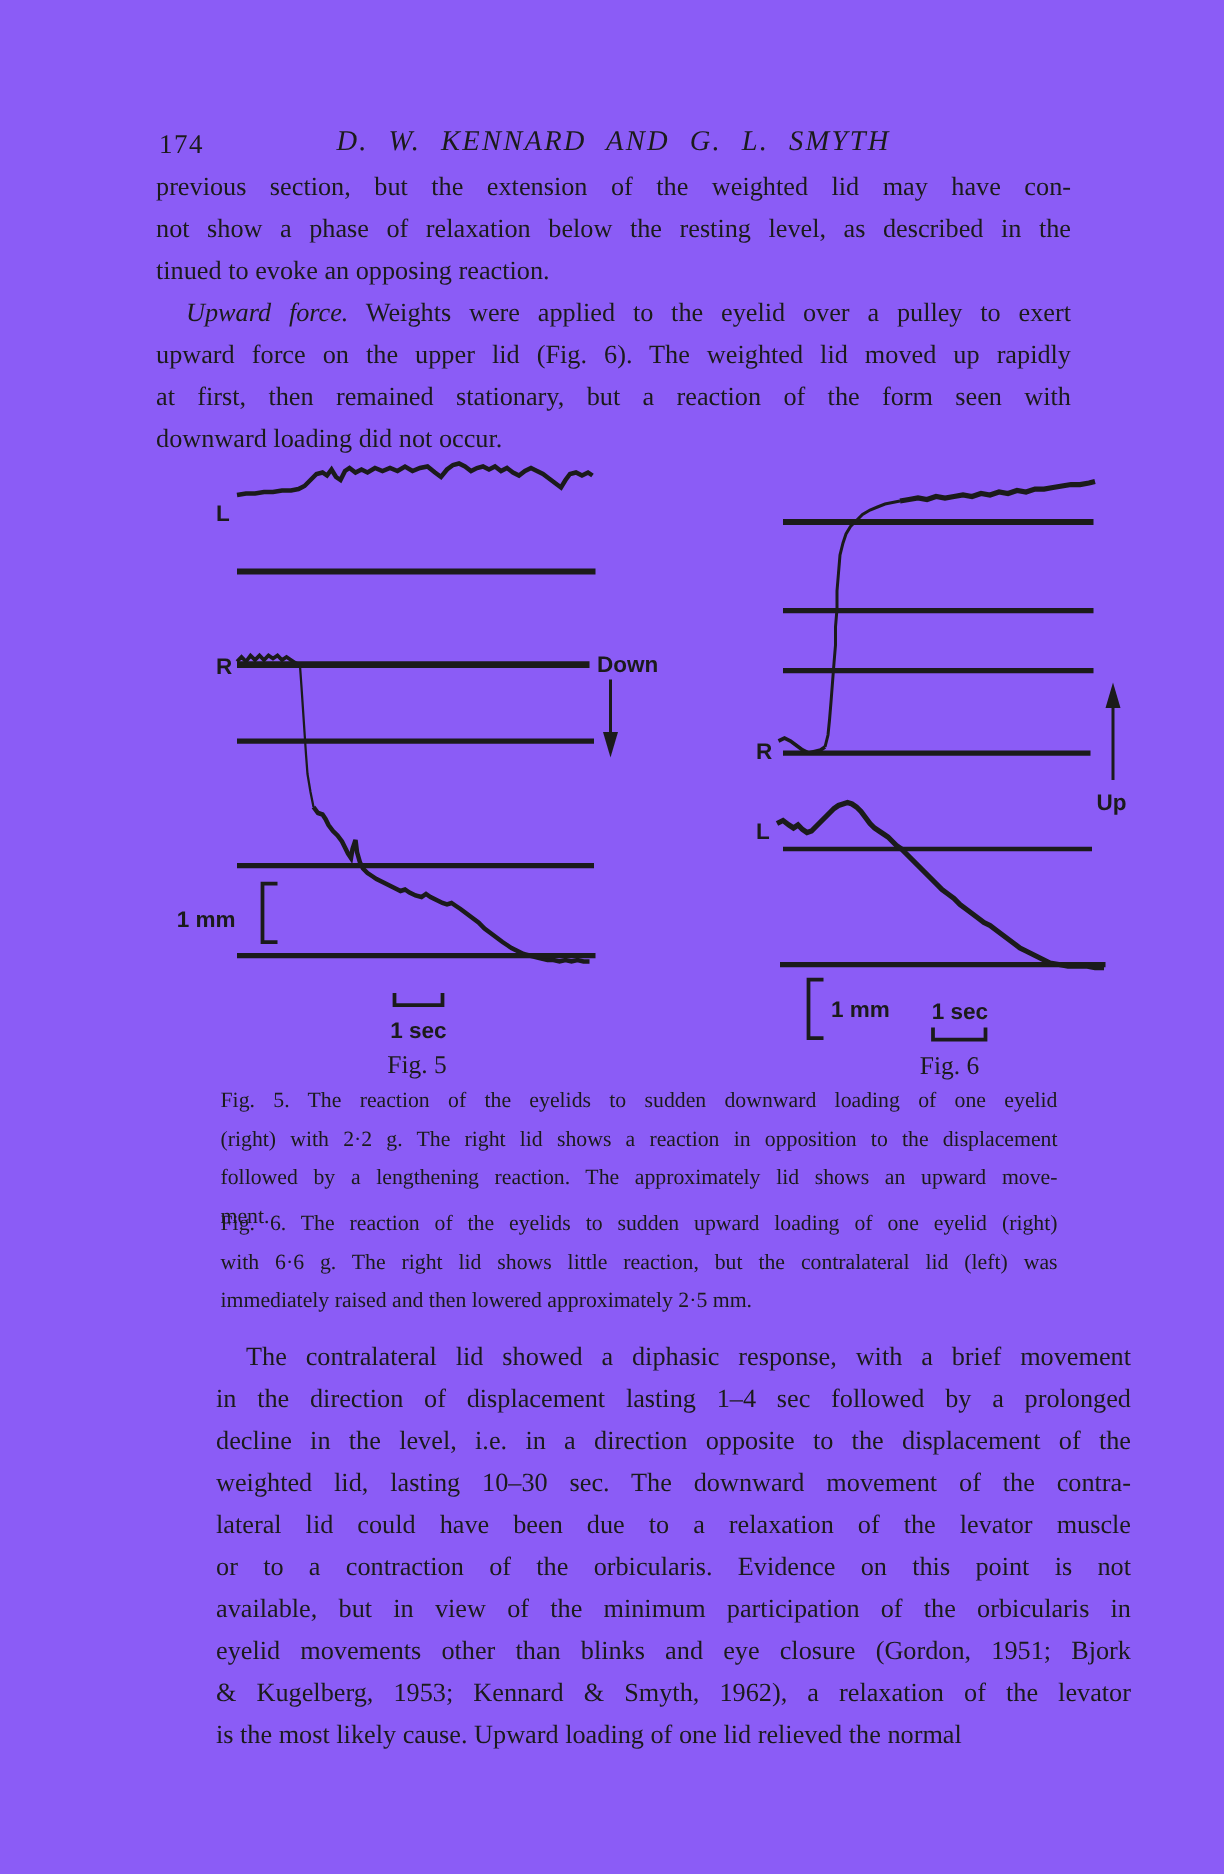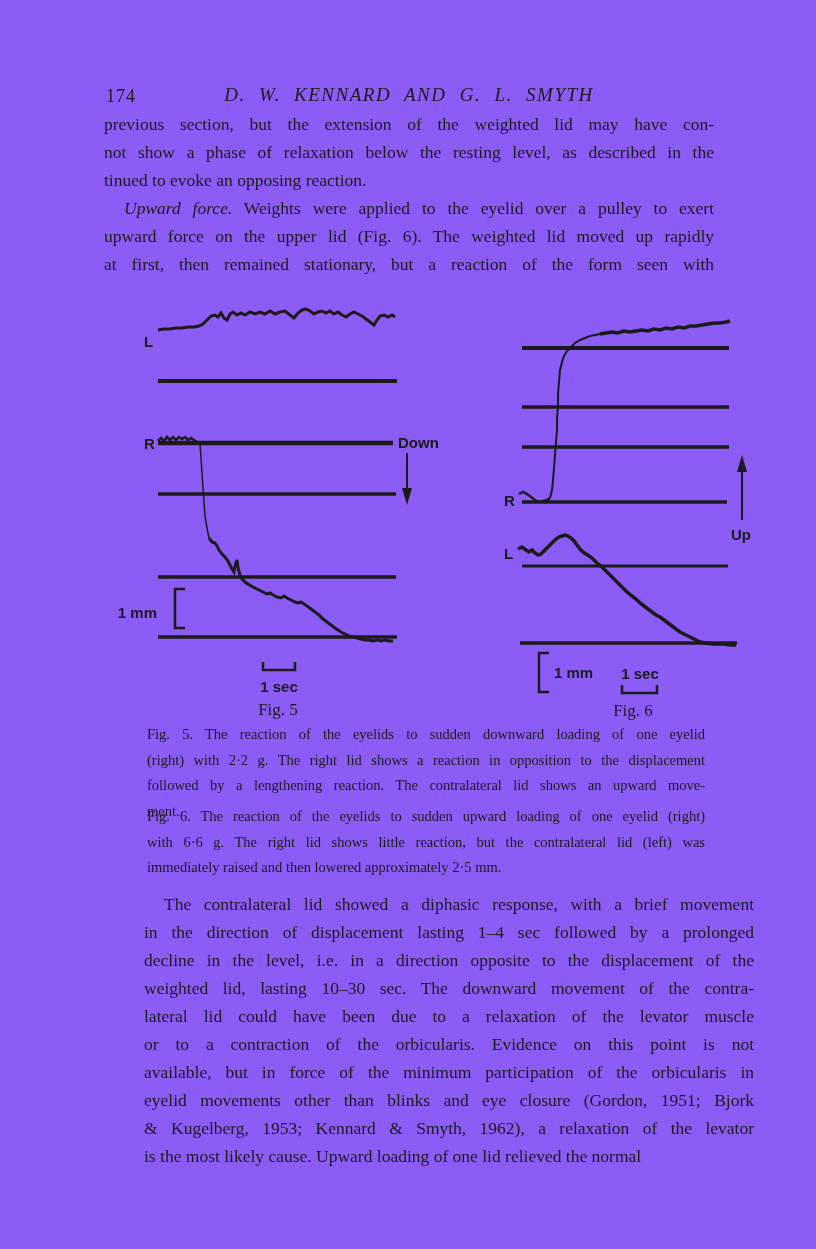--- a/index.html
+++ b/index.html
@@ -39,20 +39,21 @@
     <div class="run-title">D. W. KENNARD AND G. L. SMYTH</div>
   </div>
 
   <div class="bodyblock" style="top:110px;">
     <div class="jline">previous section, but the extension of the weighted lid may have con-</div>
     <div class="jline">not show a phase of relaxation below the resting level, as described in the</div>
     <div class="jline jlast">tinued to evoke an opposing reaction.</div>
     <div class="jline indent"><span style="font-style:italic;">Upward force.</span><span> Weights were applied to the eyelid over a pulley to exert</span></div>
     <div class="jline">upward force on the upper lid (Fig. 6). The weighted lid moved up rapidly</div>
     <div class="jline">at first, then remained stationary, but a reaction of the form seen with</div>
+    <div class="jline jlast">downward loading did not occur.</div>
   </div>
 
   <svg class="figs" viewBox="0 0 816 424">
 
     <g>
       <polyline class="ink" stroke-width="3" points="158,32 164,31 170,31 176,30 182,30 188,29 194,29 199,28 203,26 207,22 211,18 215,17 218,19 221,15 224,20 227,22 230,16 233,14 237,17 241,15 245,17 250,14 255,16 260,14 265,16 270,13 275,16 280,14 285,13 290,17 294,20 298,15 302,12 306,11 310,13 314,16 318,14 322,13 326,15 330,13 334,16 338,14 342,17 346,19 350,16 354,14 358,16 362,18 366,21 370,24 374,27 377,22 380,18 384,17 388,19 392,17 395,19"></polyline>
       <text class="tracelabel" x="144" y="49">L</text>
 
       <line class="ink" stroke-width="4" x1="158" y1="83" x2="397" y2="83"></line>
 
@@ -109,36 +110,36 @@
       <text class="tracelabel" x="640" y="381" text-anchor="middle">1 sec</text>
       <path class="ink" stroke-width="2.5" d="M622 387 L622 395 L657 395 L657 387"></path>
 
       <text class="figlabel" x="633" y="418" text-anchor="middle">Fig. 6</text>
     </g>
   </svg>
 
   <div class="capblock" style="top:722px;">
     <div class="jline">Fig. 5.  The reaction of the eyelids to sudden downward loading of one eyelid</div>
     <div class="jline">(right) with 2·2 g. The right lid shows a reaction in opposition to the displacement</div>
-    <div class="jline">followed by a lengthening reaction. The contralateral lid shows an upward move-</div>
+    <div class="jline">followed by a lengthening reaction. The approximately lid shows an upward move-</div>
     <div class="jline jlast">ment.</div>
   </div>
 
   <div class="capblock" style="top:804px;">
     <div class="jline">Fig. 6.  The reaction of the eyelids to sudden upward loading of one eyelid (right)</div>
     <div class="jline">with 6·6 g. The right lid shows little reaction, but the contralateral lid (left) was</div>
     <div class="jline jlast">immediately raised and then lowered approximately 2·5 mm.</div>
   </div>
 
   <div class="bodyblock" style="top:890px;margin-left:40px;">
     <div class="jline indent">The contralateral lid showed a diphasic response, with a brief movement</div>
     <div class="jline">in the direction of displacement lasting 1–4 sec followed by a prolonged</div>
     <div class="jline">decline in the level, i.e. in a direction opposite to the displacement of the</div>
     <div class="jline">weighted lid, lasting 10–30 sec. The downward movement of the contra-</div>
     <div class="jline">lateral lid could have been due to a relaxation of the levator muscle</div>
     <div class="jline">or to a contraction of the orbicularis.  Evidence on this point is not</div>
-    <div class="jline">available, but in force of the minimum participation of the orbicularis in</div>
+    <div class="jline">available, but in view of the minimum participation of the orbicularis in</div>
     <div class="jline">eyelid movements other than blinks and eye closure (Gordon, 1951; Bjork</div>
     <div class="jline">&amp; Kugelberg, 1953; Kennard &amp; Smyth, 1962), a relaxation of the levator</div>
     <div class="jline jlast">is the most likely cause.  Upward loading of one lid relieved the normal</div>
   </div>
 
 </div>
 
 </body></html>

